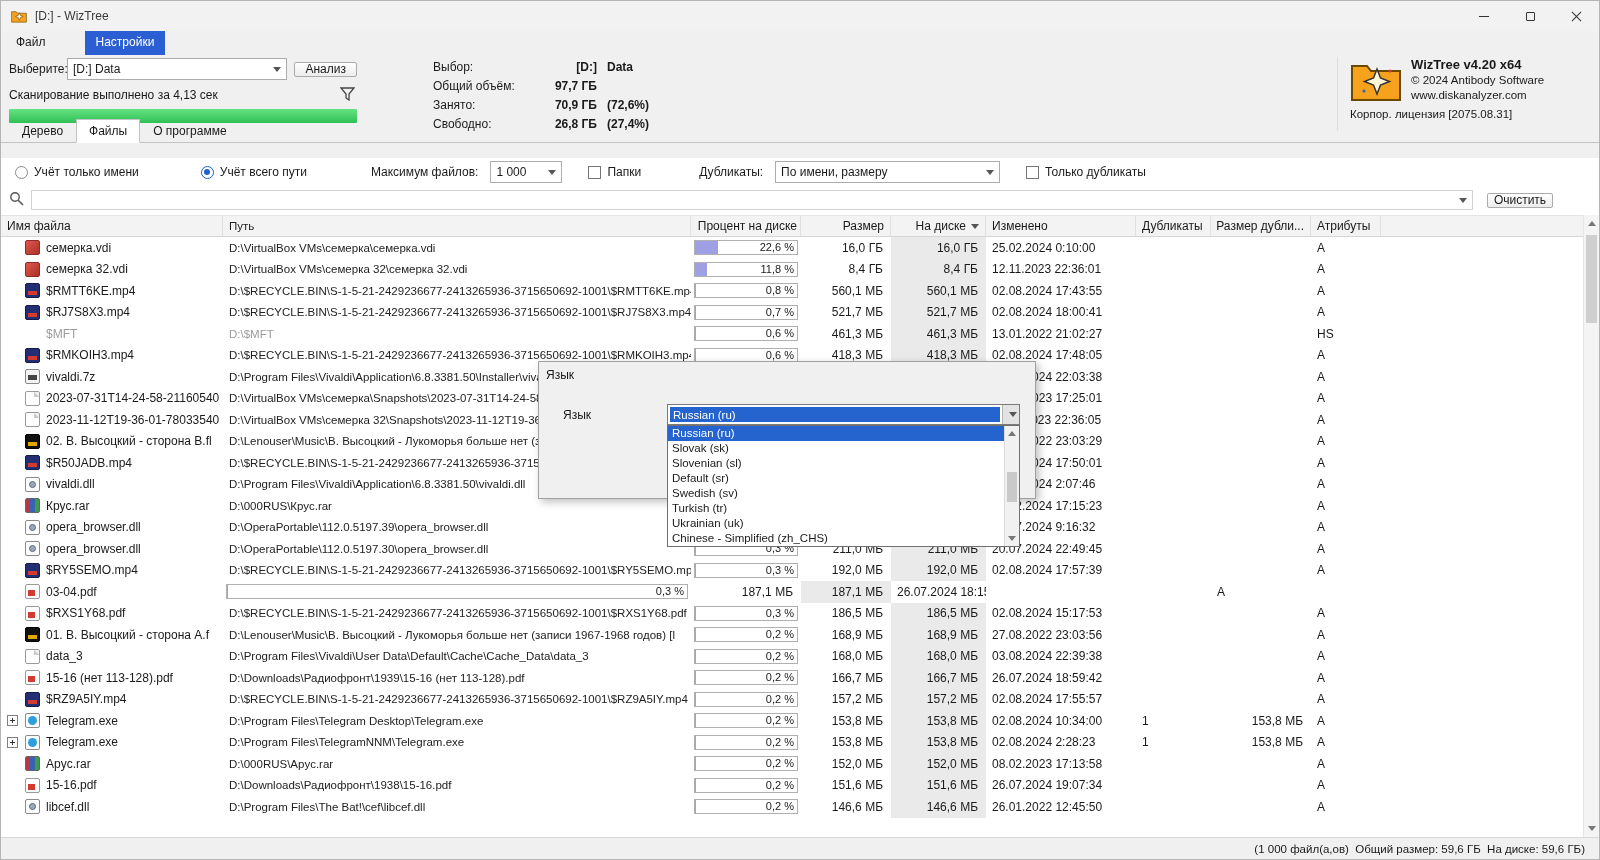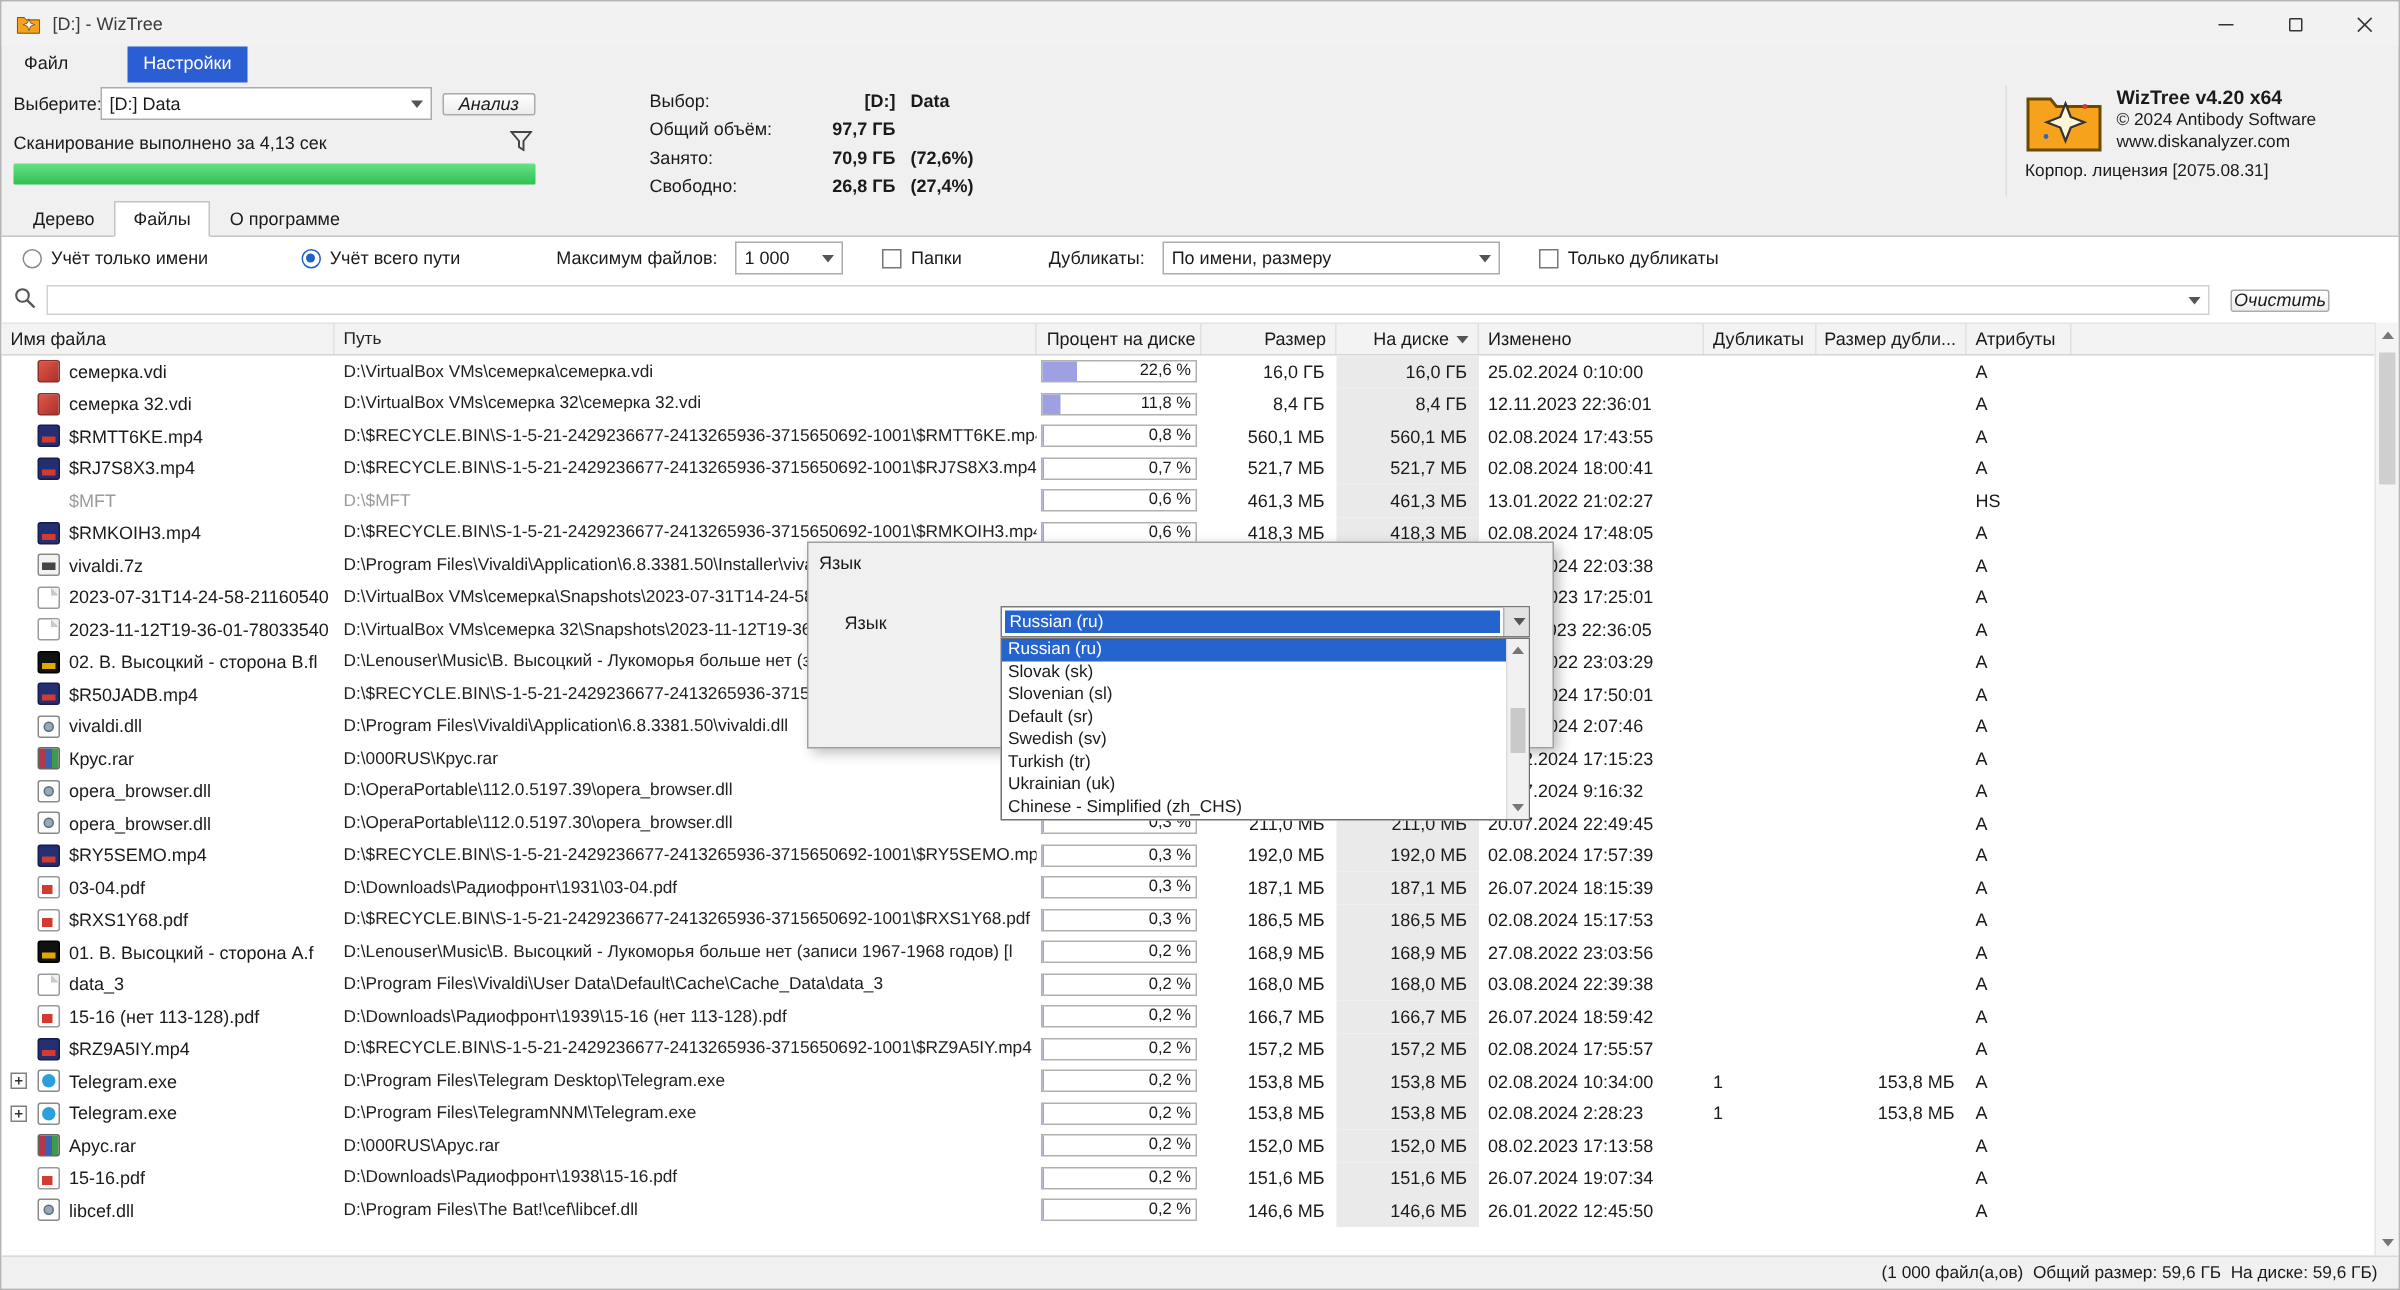--- a/index.html
+++ b/index.html
@@ -27,40 +27,40 @@
   
   .headerpanel{position:absolute;top:54px;left:0;right:0;height:78px;}
   .hleft{position:absolute;left:8px;top:3px;width:348px;}
   .hrow1{display:flex;align-items:center;height:22px;}
   .lbl-select{width:58px;}
   .combo{height:22px;background:#fff;border:1px solid #acacac;display:flex;align-items:center;padding:0 5px;}
   .combo .cvalue{flex:1;overflow:hidden;white-space:nowrap;}
   .chev{width:0;height:0;border-left:4px solid transparent;border-right:4px solid transparent;border-top:5px solid #555;margin-left:4px;flex:none;}
   .drive-combo{flex:1;margin-right:7px;}
   .btn{height:15px;border:1px solid #ababab;background:linear-gradient(#ffffff,#ececec);border-radius:2px;
-       padding:0 10px;display:flex;align-items:center;justify-content:center;cursor:default;font-style:italic;}
+       padding:0 10px;display:flex;align-items:center;justify-content:center;cursor:default;}
   .hrow2{display:flex;align-items:center;margin-top:7px;height:16px;}
   .funnel{margin-left:auto;margin-right:2px;}
   .progress{margin-top:6px;height:14px;width:100%;background:linear-gradient(#66e283,#2fbf55);border-radius:1px;}
 
   .hstats{position:absolute;left:432px;top:2px;}
   .stat-row{display:flex;height:19px;align-items:center;}
   .slabel{width:92px;}
   .svalue{width:72px;text-align:right;font-weight:bold;}
   .sextra{margin-left:10px;font-weight:bold;}
 
   .habout{position:absolute;right:12px;top:2px;width:250px;padding-left:12px;border-left:1px solid #dedede;height:74px;}
   .about-top{display:flex;}
   .atext{margin-left:9px;line-height:1.25;}
   .atitle{font-weight:bold;font-size:13px;}
   .aline{font-size:11.5px;}
   .alicense{margin-top:5px;font-size:11.5px;white-space:nowrap;}
 
   
-  .tabs{position:absolute;top:132px;left:0;right:0;height:25px;display:flex;align-items:flex-end;padding-left:8px;border-bottom:1px solid #c3c3c3;}
+  .tabs{position:absolute;top:117px;left:0;right:0;height:25px;display:flex;align-items:flex-end;padding-left:8px;border-bottom:1px solid #c3c3c3;}
   .tab{padding:4px 12px 4px 12px;border:1px solid transparent;margin-bottom:-1px;cursor:default;}
   .tab.active{background:#fff;border-color:#c3c3c3;border-bottom-color:#fff;z-index:2;}
 
   
   .main{position:absolute;top:157px;left:0;right:0;bottom:22px;background:#fff;}
 
   .options-row{position:absolute;top:0;left:0;right:0;height:28px;display:flex;align-items:center;padding-left:14px;}
   .opt-group{display:flex;align-items:center;white-space:nowrap;}
   .radio{width:13px;height:13px;border:1px solid #8a8a8a;border-radius:50%;background:#fff;margin-right:6px;position:relative;flex:none;}
   .radio.checked{border-color:#1f62c9;}
@@ -663,21 +663,20 @@
     <div class="cell c-dupsize num"></div>
     <div class="cell c-attr">A</div>
     <div class="cell c-fill"></div>
   </div>
           <div class="trow">
     <div class="cell c-name">
       <span class="expander" style="visibility: hidden;"></span>
       <span class="ficon pdf"></span>
       <span class="c-name-text">03-04.pdf</span>
     </div>
-    <div class="cell c-path">D:\Downloads\Радиофронт\1931\03-04.pdf</div>
     <div class="cell c-pct">
       <span class="pct-box">
         <span class="pct-fill" style="width: 0.3%;"></span>
                 <span class="pct-text">0,3 %</span>
       </span>
     </div>
     <div class="cell c-size num">187,1 МБ</div>
     <div class="cell c-disk num">187,1 МБ</div>
     <div class="cell c-mod">26.07.2024 18:15:39</div>
     <div class="cell c-dup"></div>

